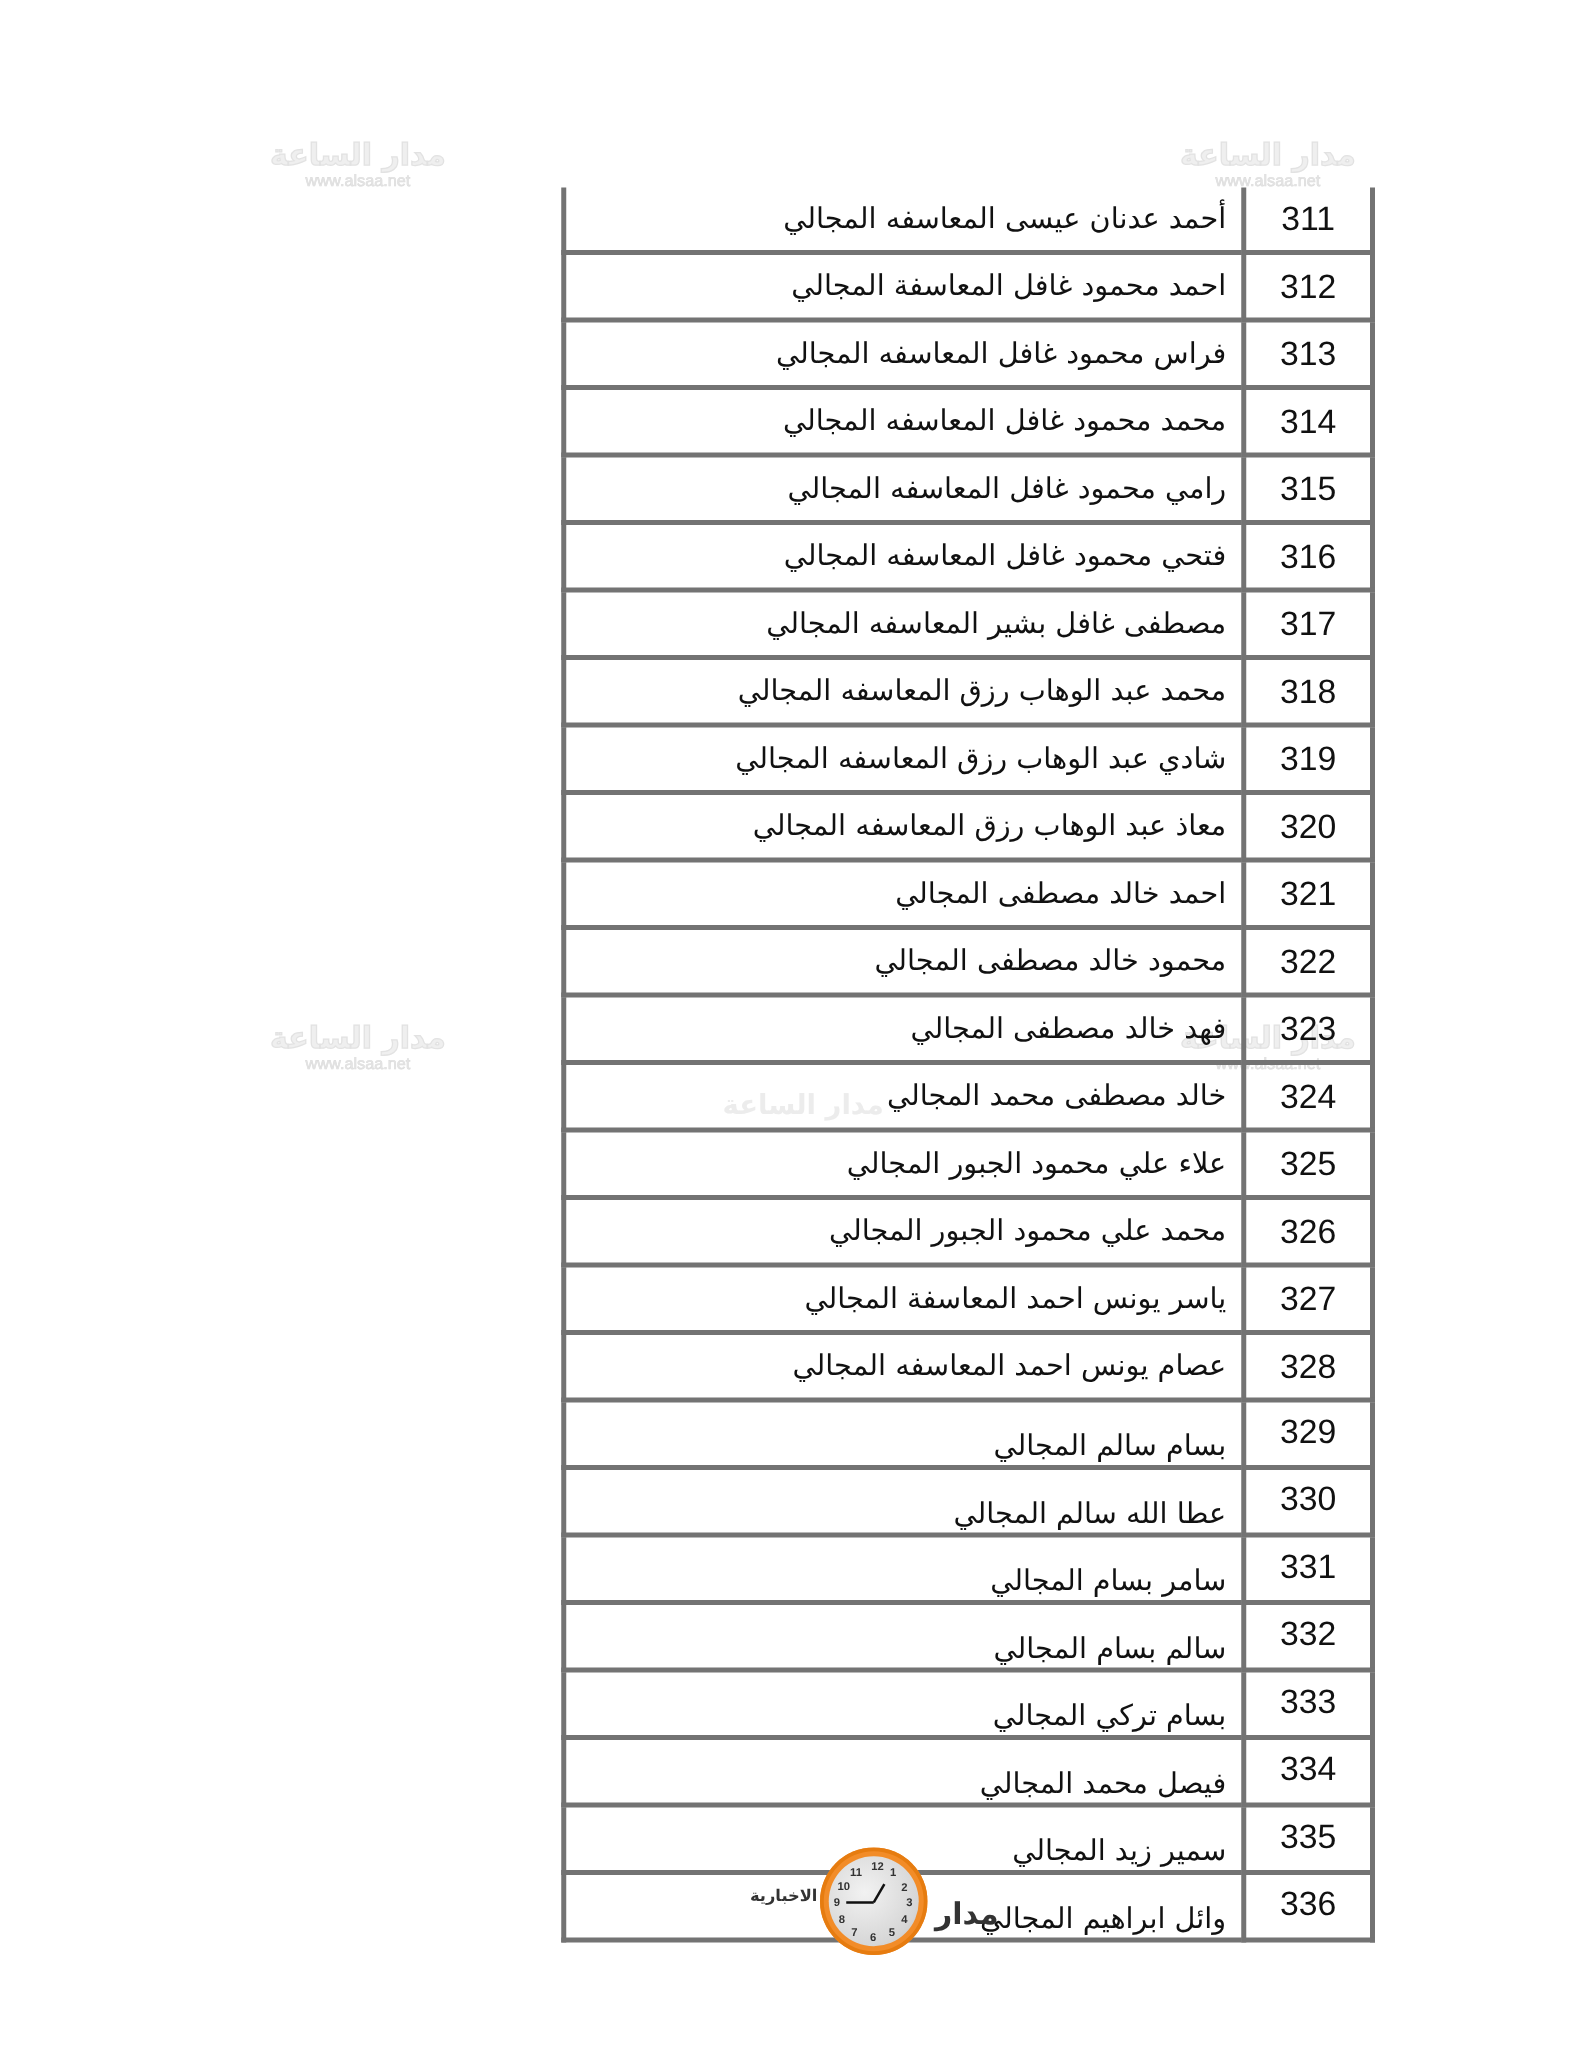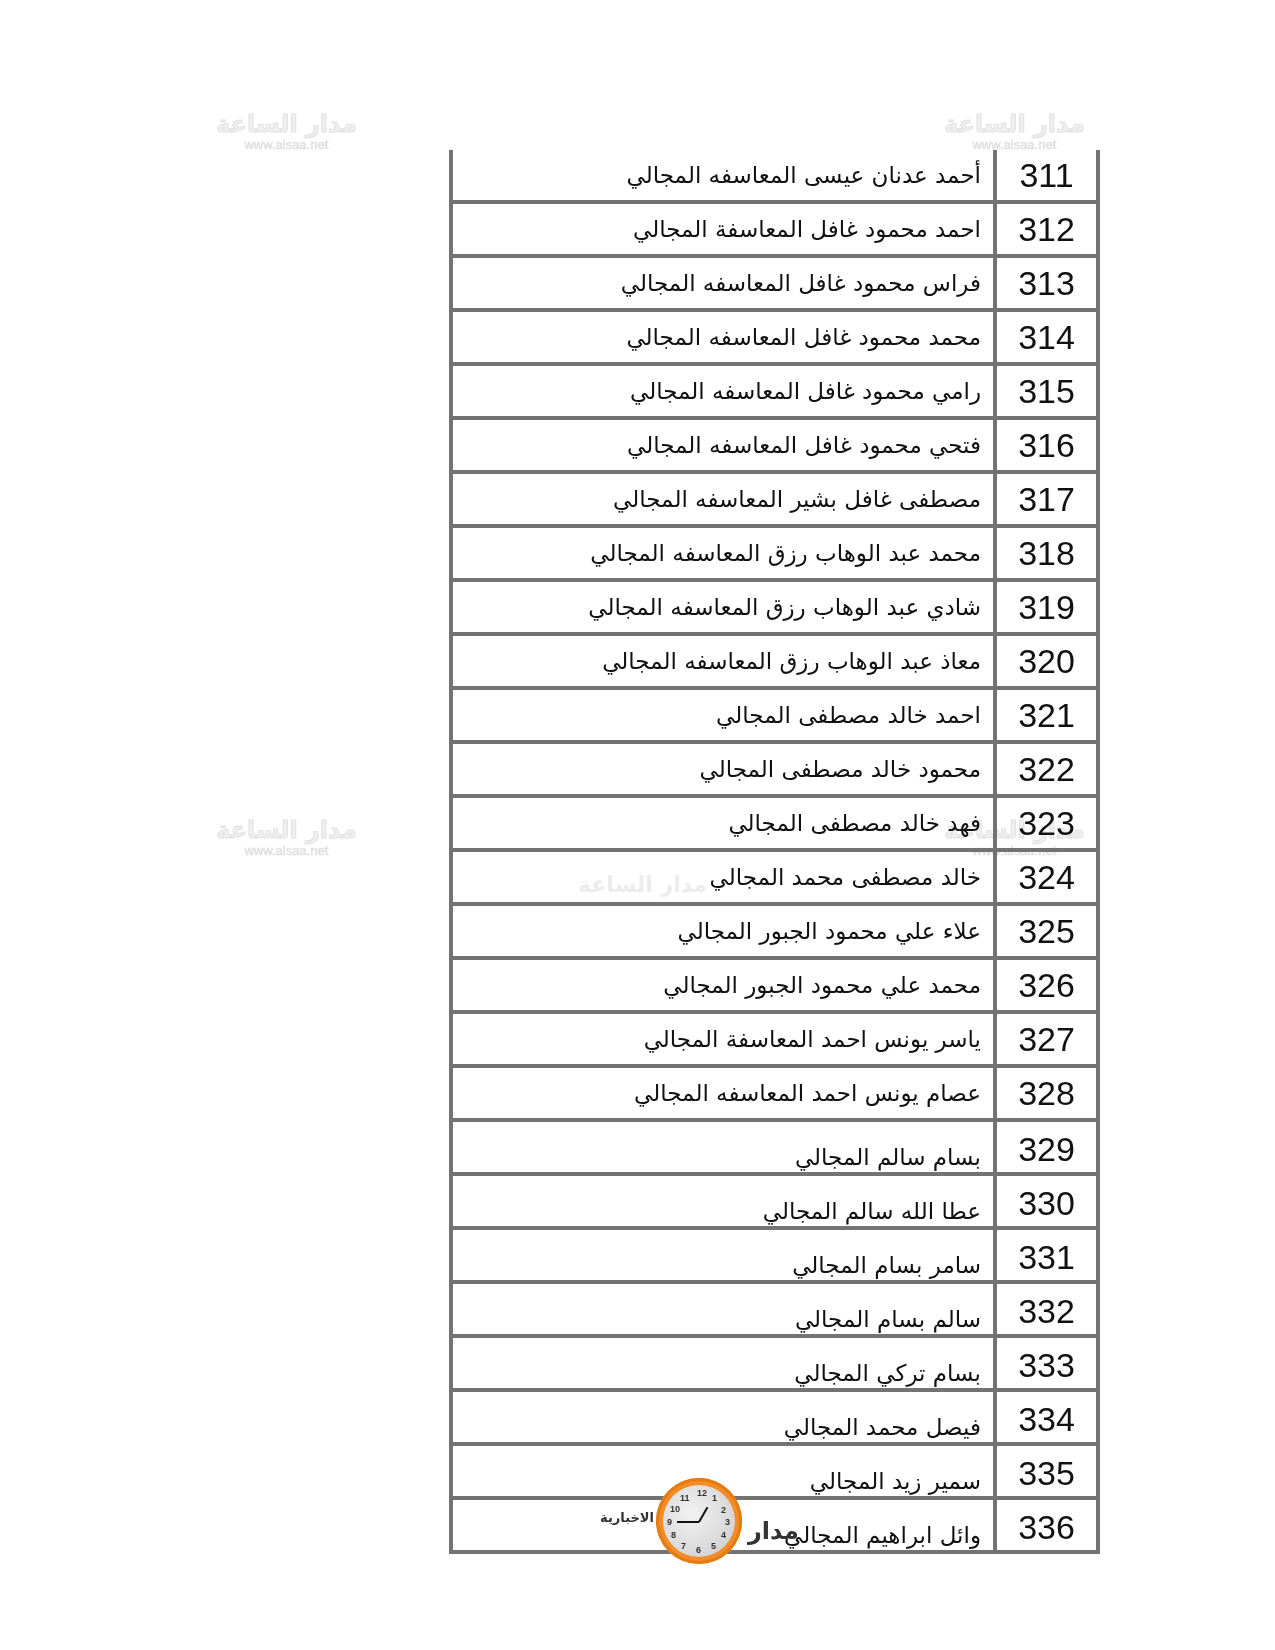--- a/index.html
+++ b/index.html
@@ -10,21 +10,21 @@
   .watermark .wm-ar { font-size:24px; font-weight:bold; color:#efefef;
                       -webkit-text-stroke:1px #e2e2e2; }
   .watermark .wm-url { font-family:Liberation Sans, sans-serif; font-size:13px; color:#e6e6e6;
                        -webkit-text-stroke:0.5px #dcdcdc; margin-top:2px; }
   .wm-center { position:absolute; font-size:22px; font-weight:bold; color:#ececec; }
   table.list { position:absolute; left:449px; top:150px; width:651px;
                border-collapse:collapse; direction:rtl; table-layout:fixed; }
   table.list td { border:4px solid #737373; height:50px; padding:0; }
   table.list tr:first-child td { border-top:none; }
   td.num { width:99px; text-align:center; font-family:"Liberation Sans", sans-serif;
-           font-size:34px; color:#111; vertical-align:middle; }
+           font-size:27px; color:#111; vertical-align:middle; }
   td.name { text-align:right; padding-right:12px !important; font-size:23px; color:#111;
             vertical-align:middle; }
   tr.low td.num { vertical-align:top; padding-top:8px !important; height:42px; }
   tr.low td.name { vertical-align:bottom; padding-bottom:2px !important; height:48px; }
   .logo { position:absolute; left:600px; top:1478px; width:200px; height:110px; }
   .logo .clock { position:absolute; left:56px; top:0; width:86px; height:86px; border-radius:50%;
                  background:#f28c28; box-shadow:inset 0 0 0 3px #e67c10; }
   .logo .face { position:absolute; left:7px; top:7px; width:72px; height:72px; border-radius:50%;
                 background:radial-gradient(circle at 40% 40%, #f2f2f2 0%, #d6d6d6 70%, #bdbdbd 100%); }
   .logo .tick { position:absolute; font-size:9px; font-weight:bold; color:#333;

